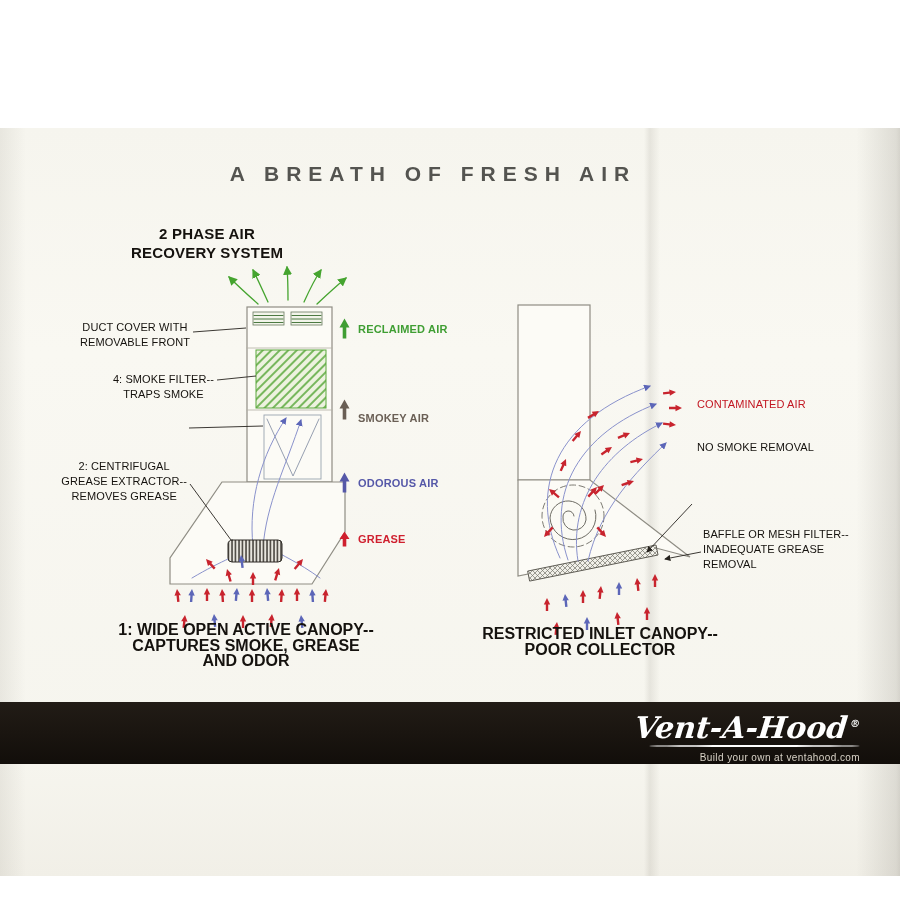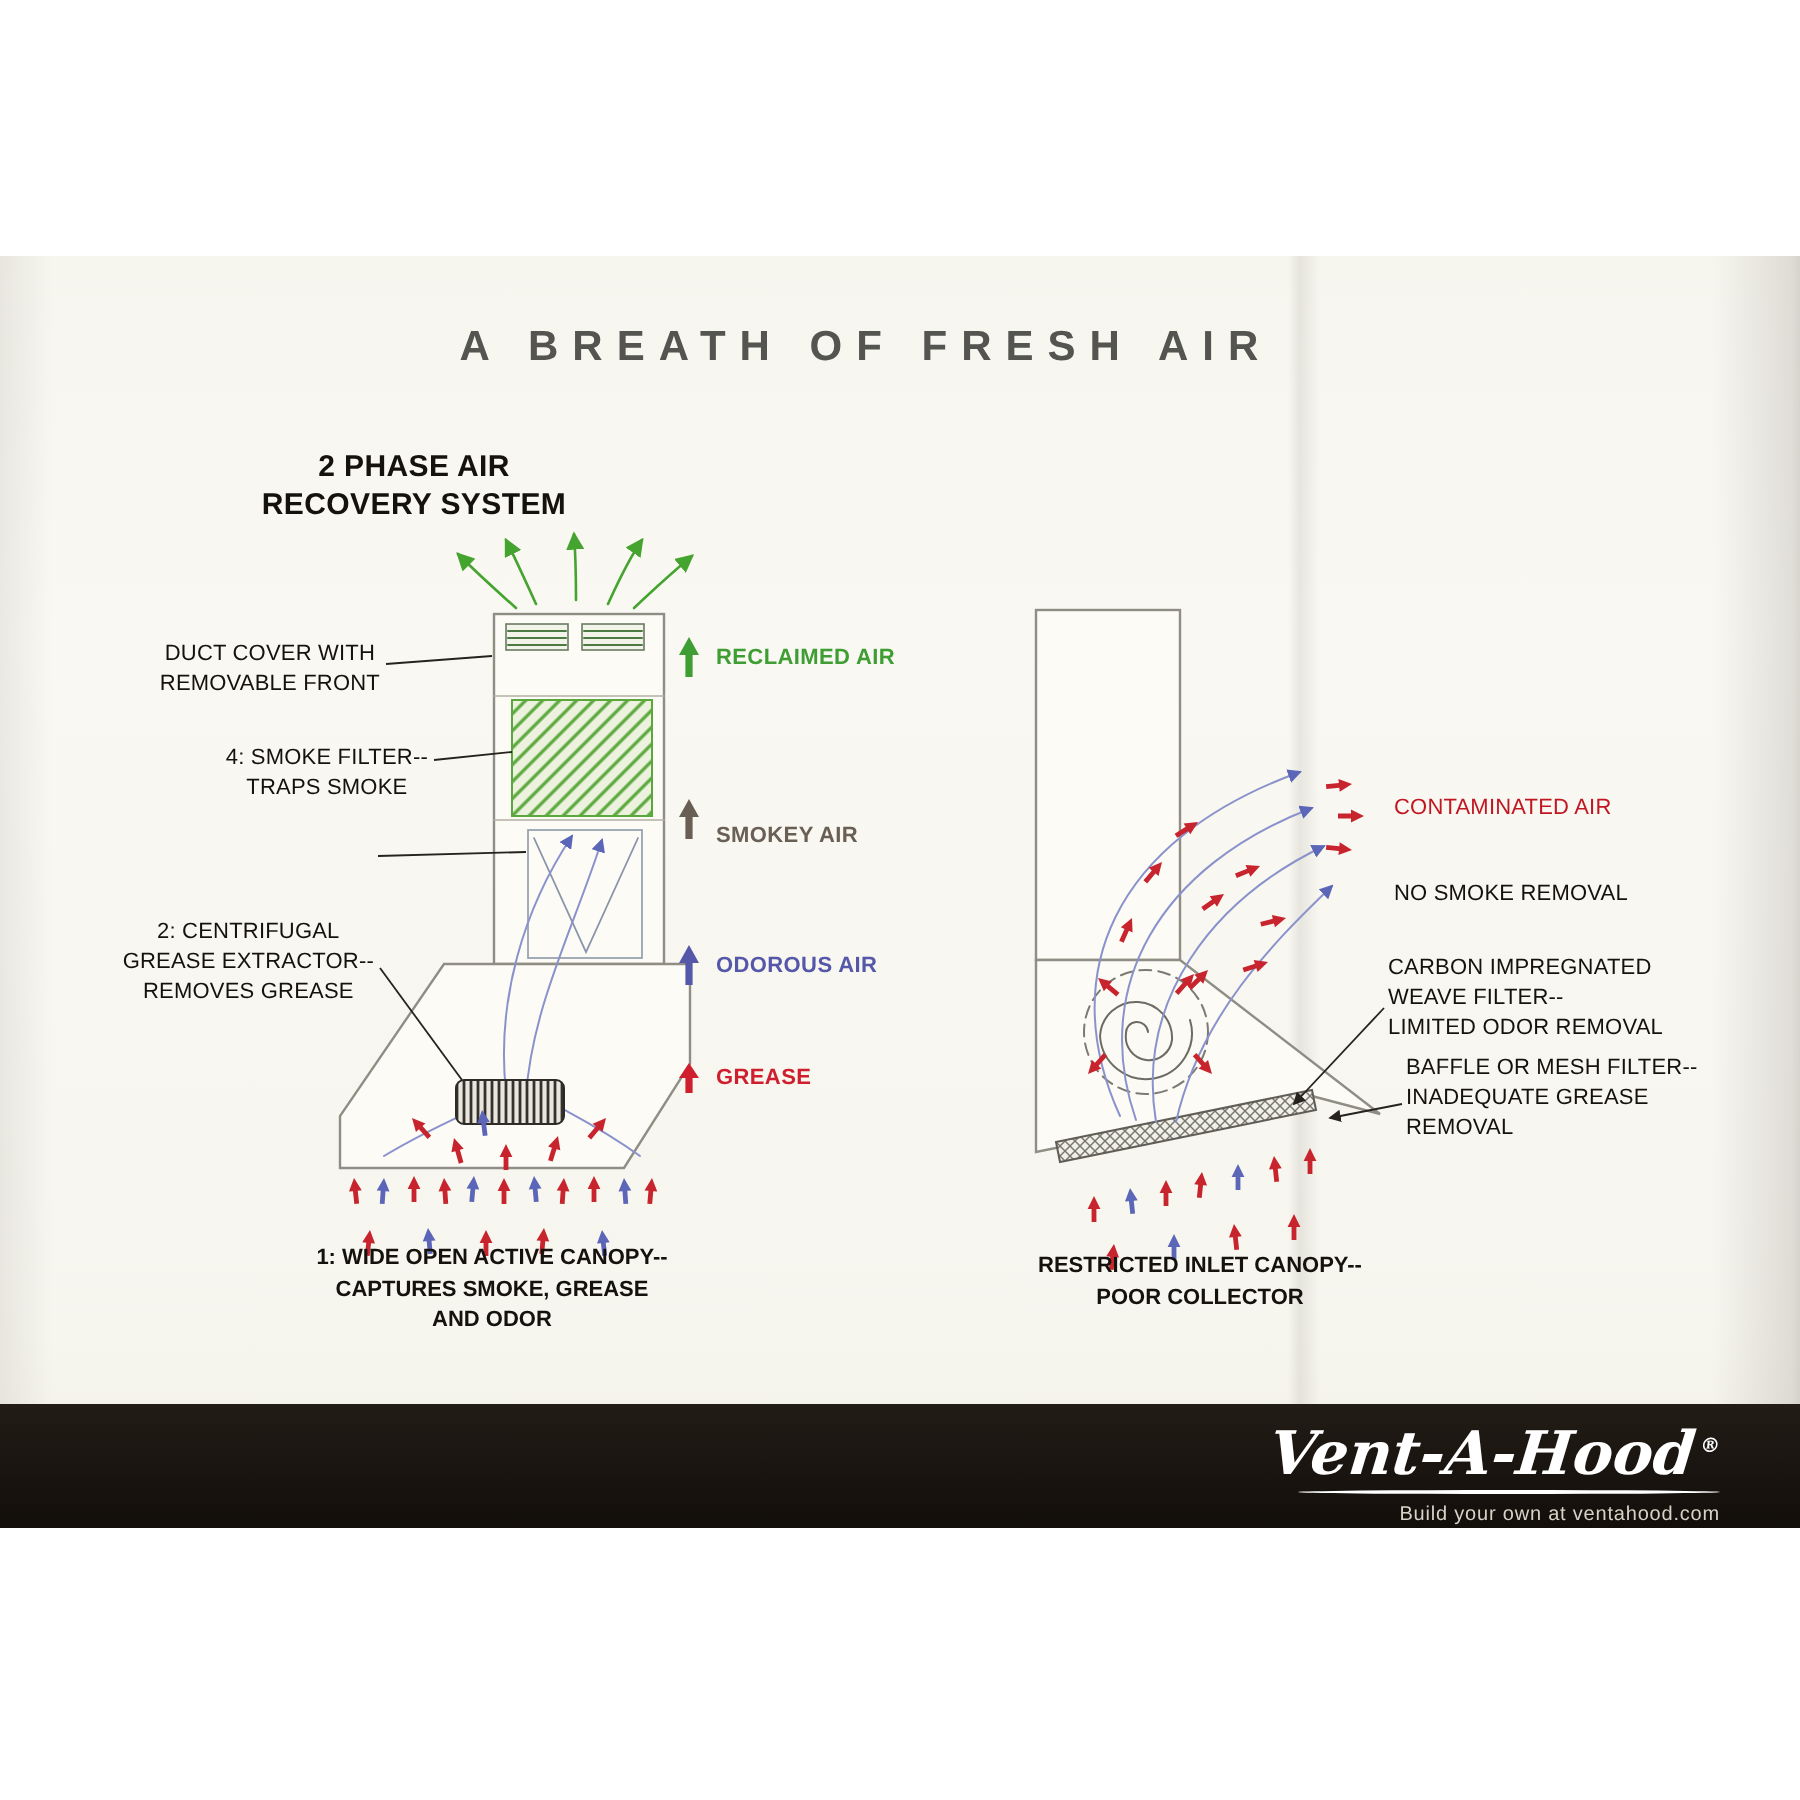--- a/index.html
+++ b/index.html
@@ -1,21 +1,21 @@
 <!DOCTYPE html>
 <html><head>
 <meta charset="utf-8">
 <style>
   html,body{margin:0;padding:0;}
   body{
     width:900px;height:900px;position:relative;background:#ffffff;overflow:hidden;
     font-family:"Liberation Sans",sans-serif;
   }
   .scan{
-    position:absolute;top:128px;left:0;width:900px;height:636px;
+    position:absolute;top:128px;left:0;width:900px;height:748px;
     background:
       linear-gradient(90deg, rgba(105,100,88,.10) 0px, rgba(105,100,88,0) 26px),
       linear-gradient(90deg, rgba(0,0,0,0) 644px, rgba(110,105,92,.12) 650px, rgba(110,105,92,0) 660px),
       linear-gradient(90deg, rgba(0,0,0,0) 856px, rgba(95,90,80,.16) 896px, rgba(95,90,80,.22) 900px),
       linear-gradient(180deg,#f6f5ee,#f9f8f2 30%,#f6f5ee 85%,#f1efe7);
   }
   svg.diagram{position:absolute;top:0;left:0;}
   .headline{
     position:absolute;top:34px;left:0;width:866px;text-align:center;
     font-size:21px;font-weight:600;letter-spacing:7px;color:#545450;
@@ -25,21 +25,21 @@
     font-size:15px;font-weight:bold;line-height:19px;color:#15120e;letter-spacing:.2px;
   }
   .heading.left{left:57px;top:96px;}
   .heading.right{left:492px;top:96px;}
   .callout{
     position:absolute;font-size:11px;font-weight:normal;line-height:15px;color:#15120e;
     text-align:center;white-space:pre-line;letter-spacing:.1px;
   }
   .callout.la{text-align:left;}
   .caption{
-    position:absolute;width:300px;font-size:11px;font-weight:bold;line-height:15.5px;
+    position:absolute;width:300px;font-size:16px;font-weight:bold;line-height:15.5px;
     color:#15120e;text-align:center;white-space:pre-line;
   }
   .legend-item{position:absolute;left:338px;display:flex;align-items:center;gap:7px;}
   .leg-label{font-size:11px;font-weight:bold;letter-spacing:.2px;}
   .c-green{color:#3f9e33;}
   .c-smoke{color:#6a5f55;margin-top:17px;}
   .c-odor{color:#5558a8;}
   .c-grease{color:#cf1f2e;}
   .c-contam{color:#c21722;}
   .footer{
@@ -243,23 +243,20 @@
   </div>
   <div class="legend-item" style="top:403px">
     <svg width="13" height="16" viewBox="0 0 13 16">
       <path d="M6.5,0.5 L1.5,8 L4.7,8 L4.7,15.5 L8.3,15.5 L8.3,8 L11.5,8 Z" fill="#cf1f2e"></path>
       </svg>
     <span class="leg-label c-grease">GREASE</span>
   </div>
 
   <div class="callout la c-contam" style="left:697px;top:269px">CONTAMINATED AIR</div>
   <div class="callout la" style="left:697px;top:312px">NO SMOKE REMOVAL</div>
-  <div class="callout la" style="left:694px;top:349px">CARBON IMPREGNATED
-WEAVE FILTER--
-LIMITED ODOR REMOVAL</div>
   <div class="callout la" style="left:703px;top:399px">BAFFLE OR MESH FILTER--
 INADEQUATE GREASE
 REMOVAL</div>
   <div class="caption" style="left:450px;top:498px">RESTRICTED INLET CANOPY--
 POOR COLLECTOR</div>
 
   <div class="footer">
     <div class="brand-wrap">
       <div class="brand">
         <span>Vent-A-Hood</span><span class="reg">®</span>

